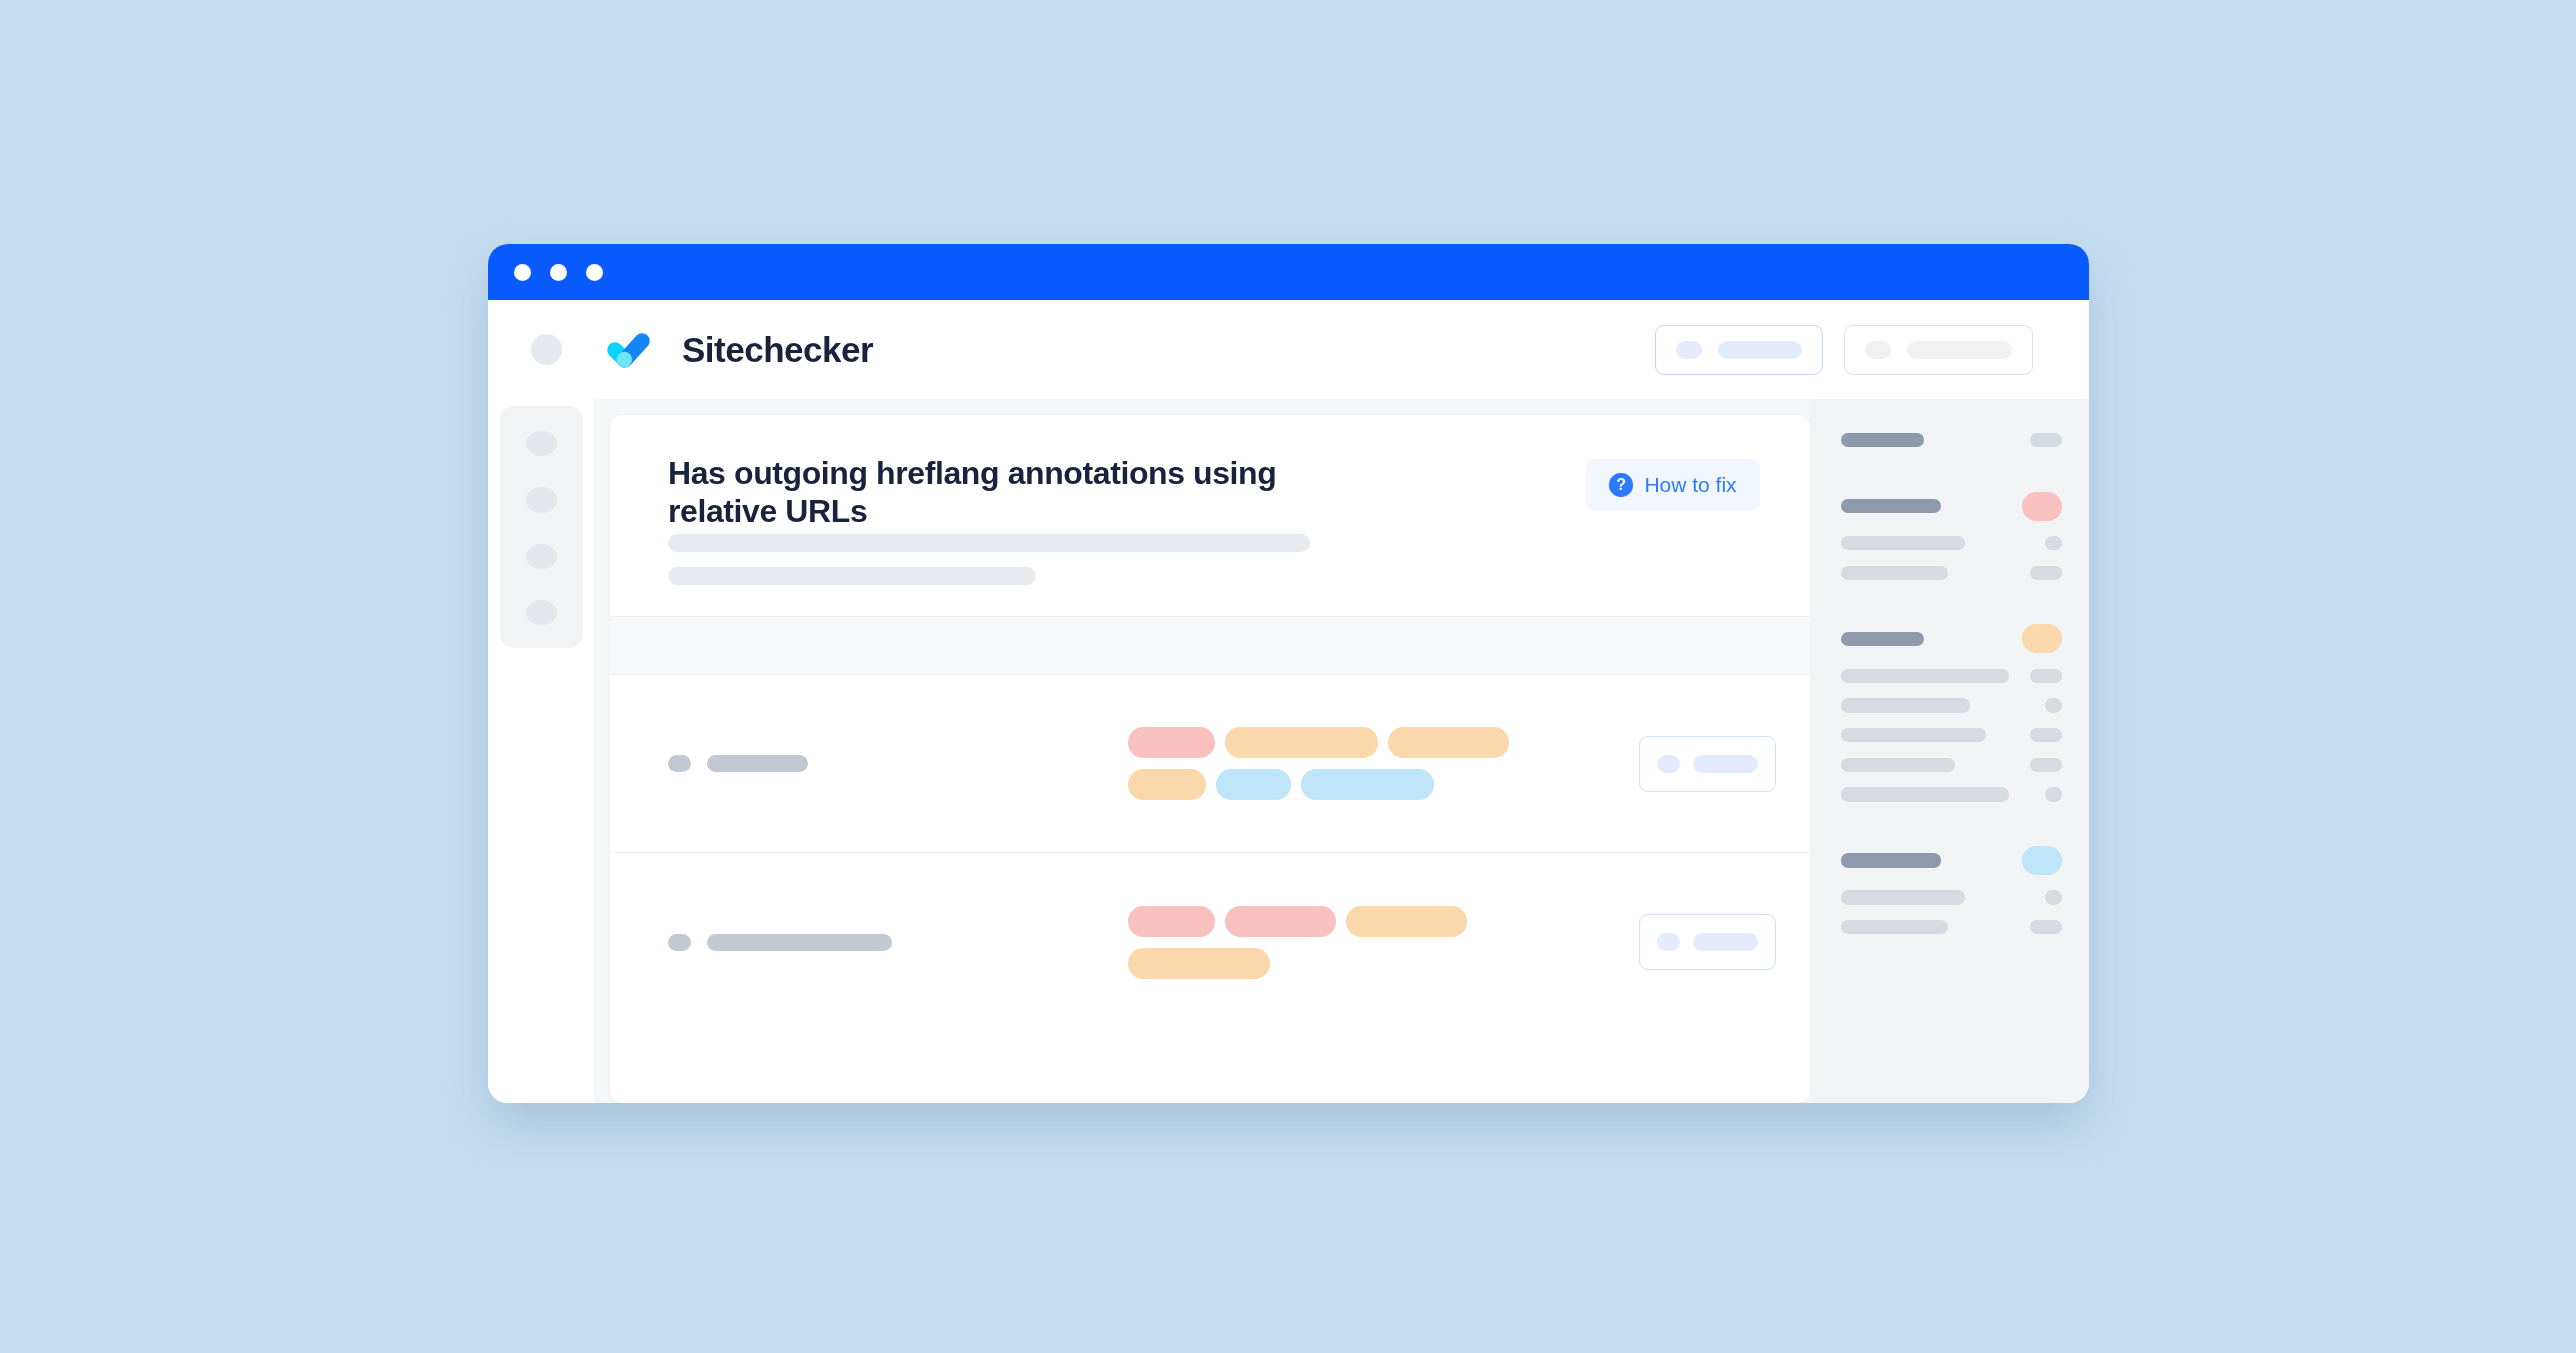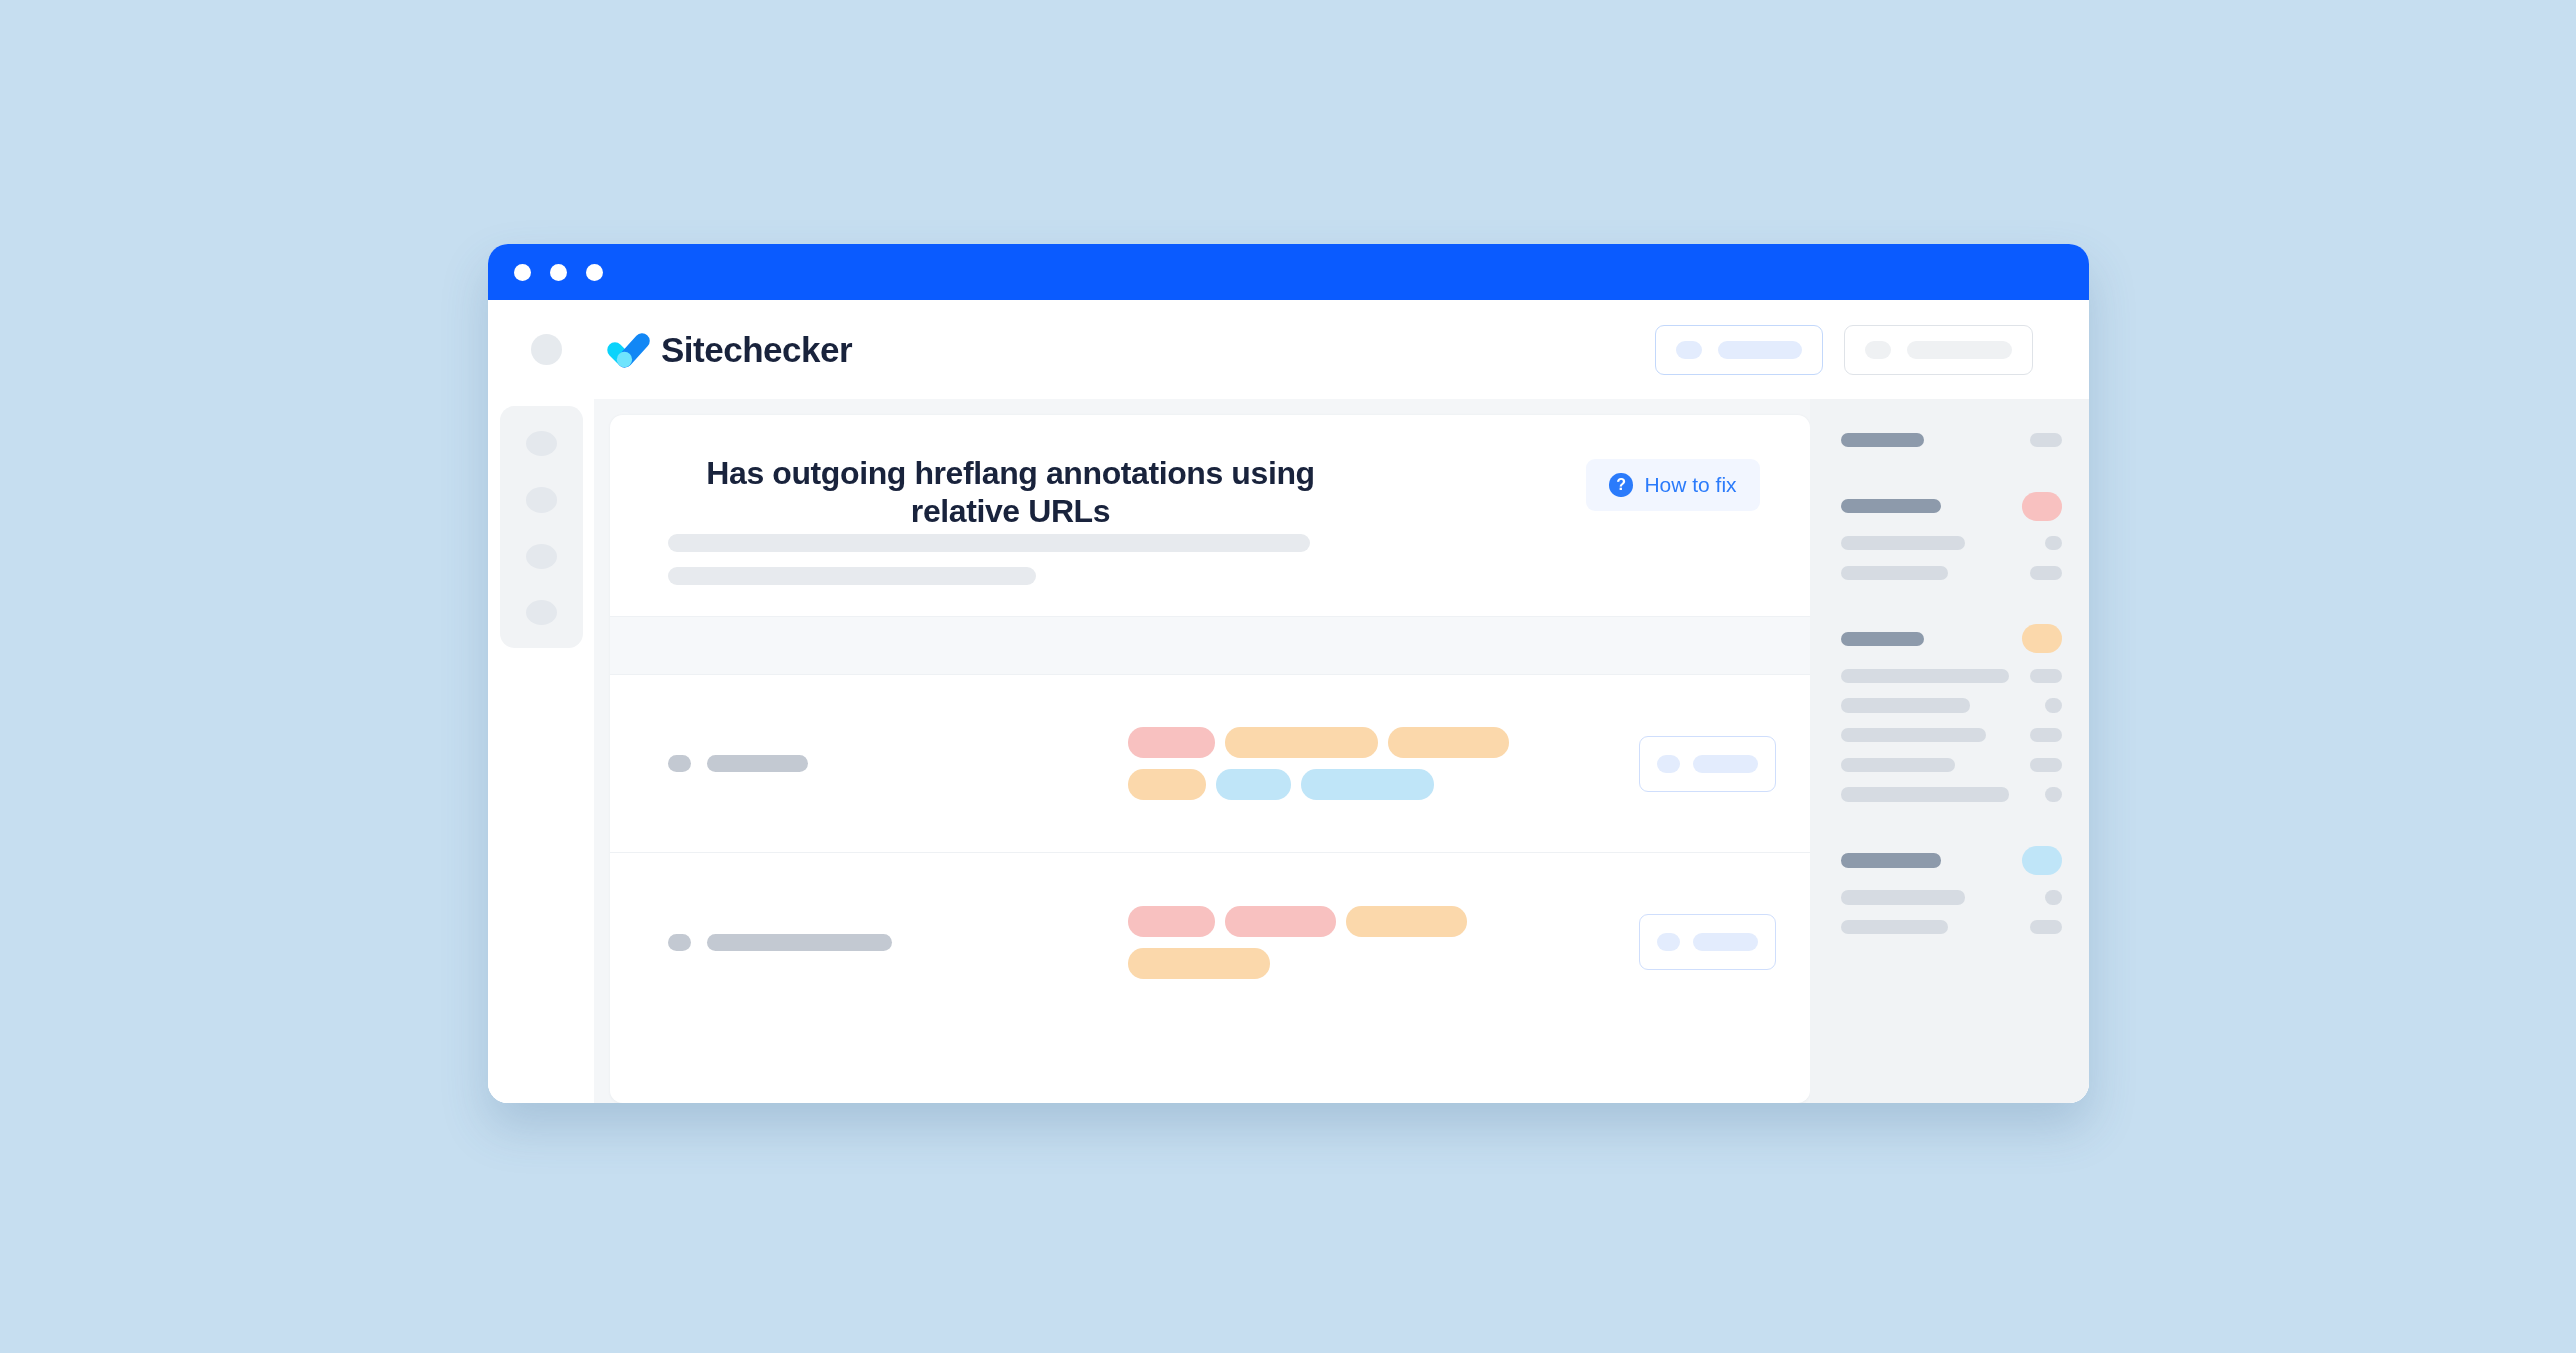--- a/index.html
+++ b/index.html
@@ -63,21 +63,21 @@
     width: 31px;
     height: 31px;
     border-radius: 50%;
     background: #e6eaee;
     margin-left: 43px;
   }
   .logo-wrap {
     display: flex;
     align-items: flex-start;
     margin-left: 43px;
-    gap: 9px;
+    gap: 30px;
   }
   .logo-mark {
     width: 47px;
     height: 40px;
     position: relative;
   }
   .brand-name {
     font-size: 35px;
     font-weight: bold;
     color: #19233c;
@@ -178,21 +178,20 @@
     flex: 1 1 auto;
     display: flex;
     flex-direction: column;
     min-height: 0;
   }
   .card-head {
     padding: 40px 50px 31px 58px;
     display: flex;
     align-items: flex-start;
     gap: 17px;
-    text-align: center;
   }
   .card-head-left { flex: 1 1 auto; min-width: 0; }
   .card-title {
     font-size: 32px;
     font-weight: bold;
     line-height: 1.18;
     color: #19233c;
     letter-spacing: -0.4px;
     margin: 0;
     max-width: 685px;

